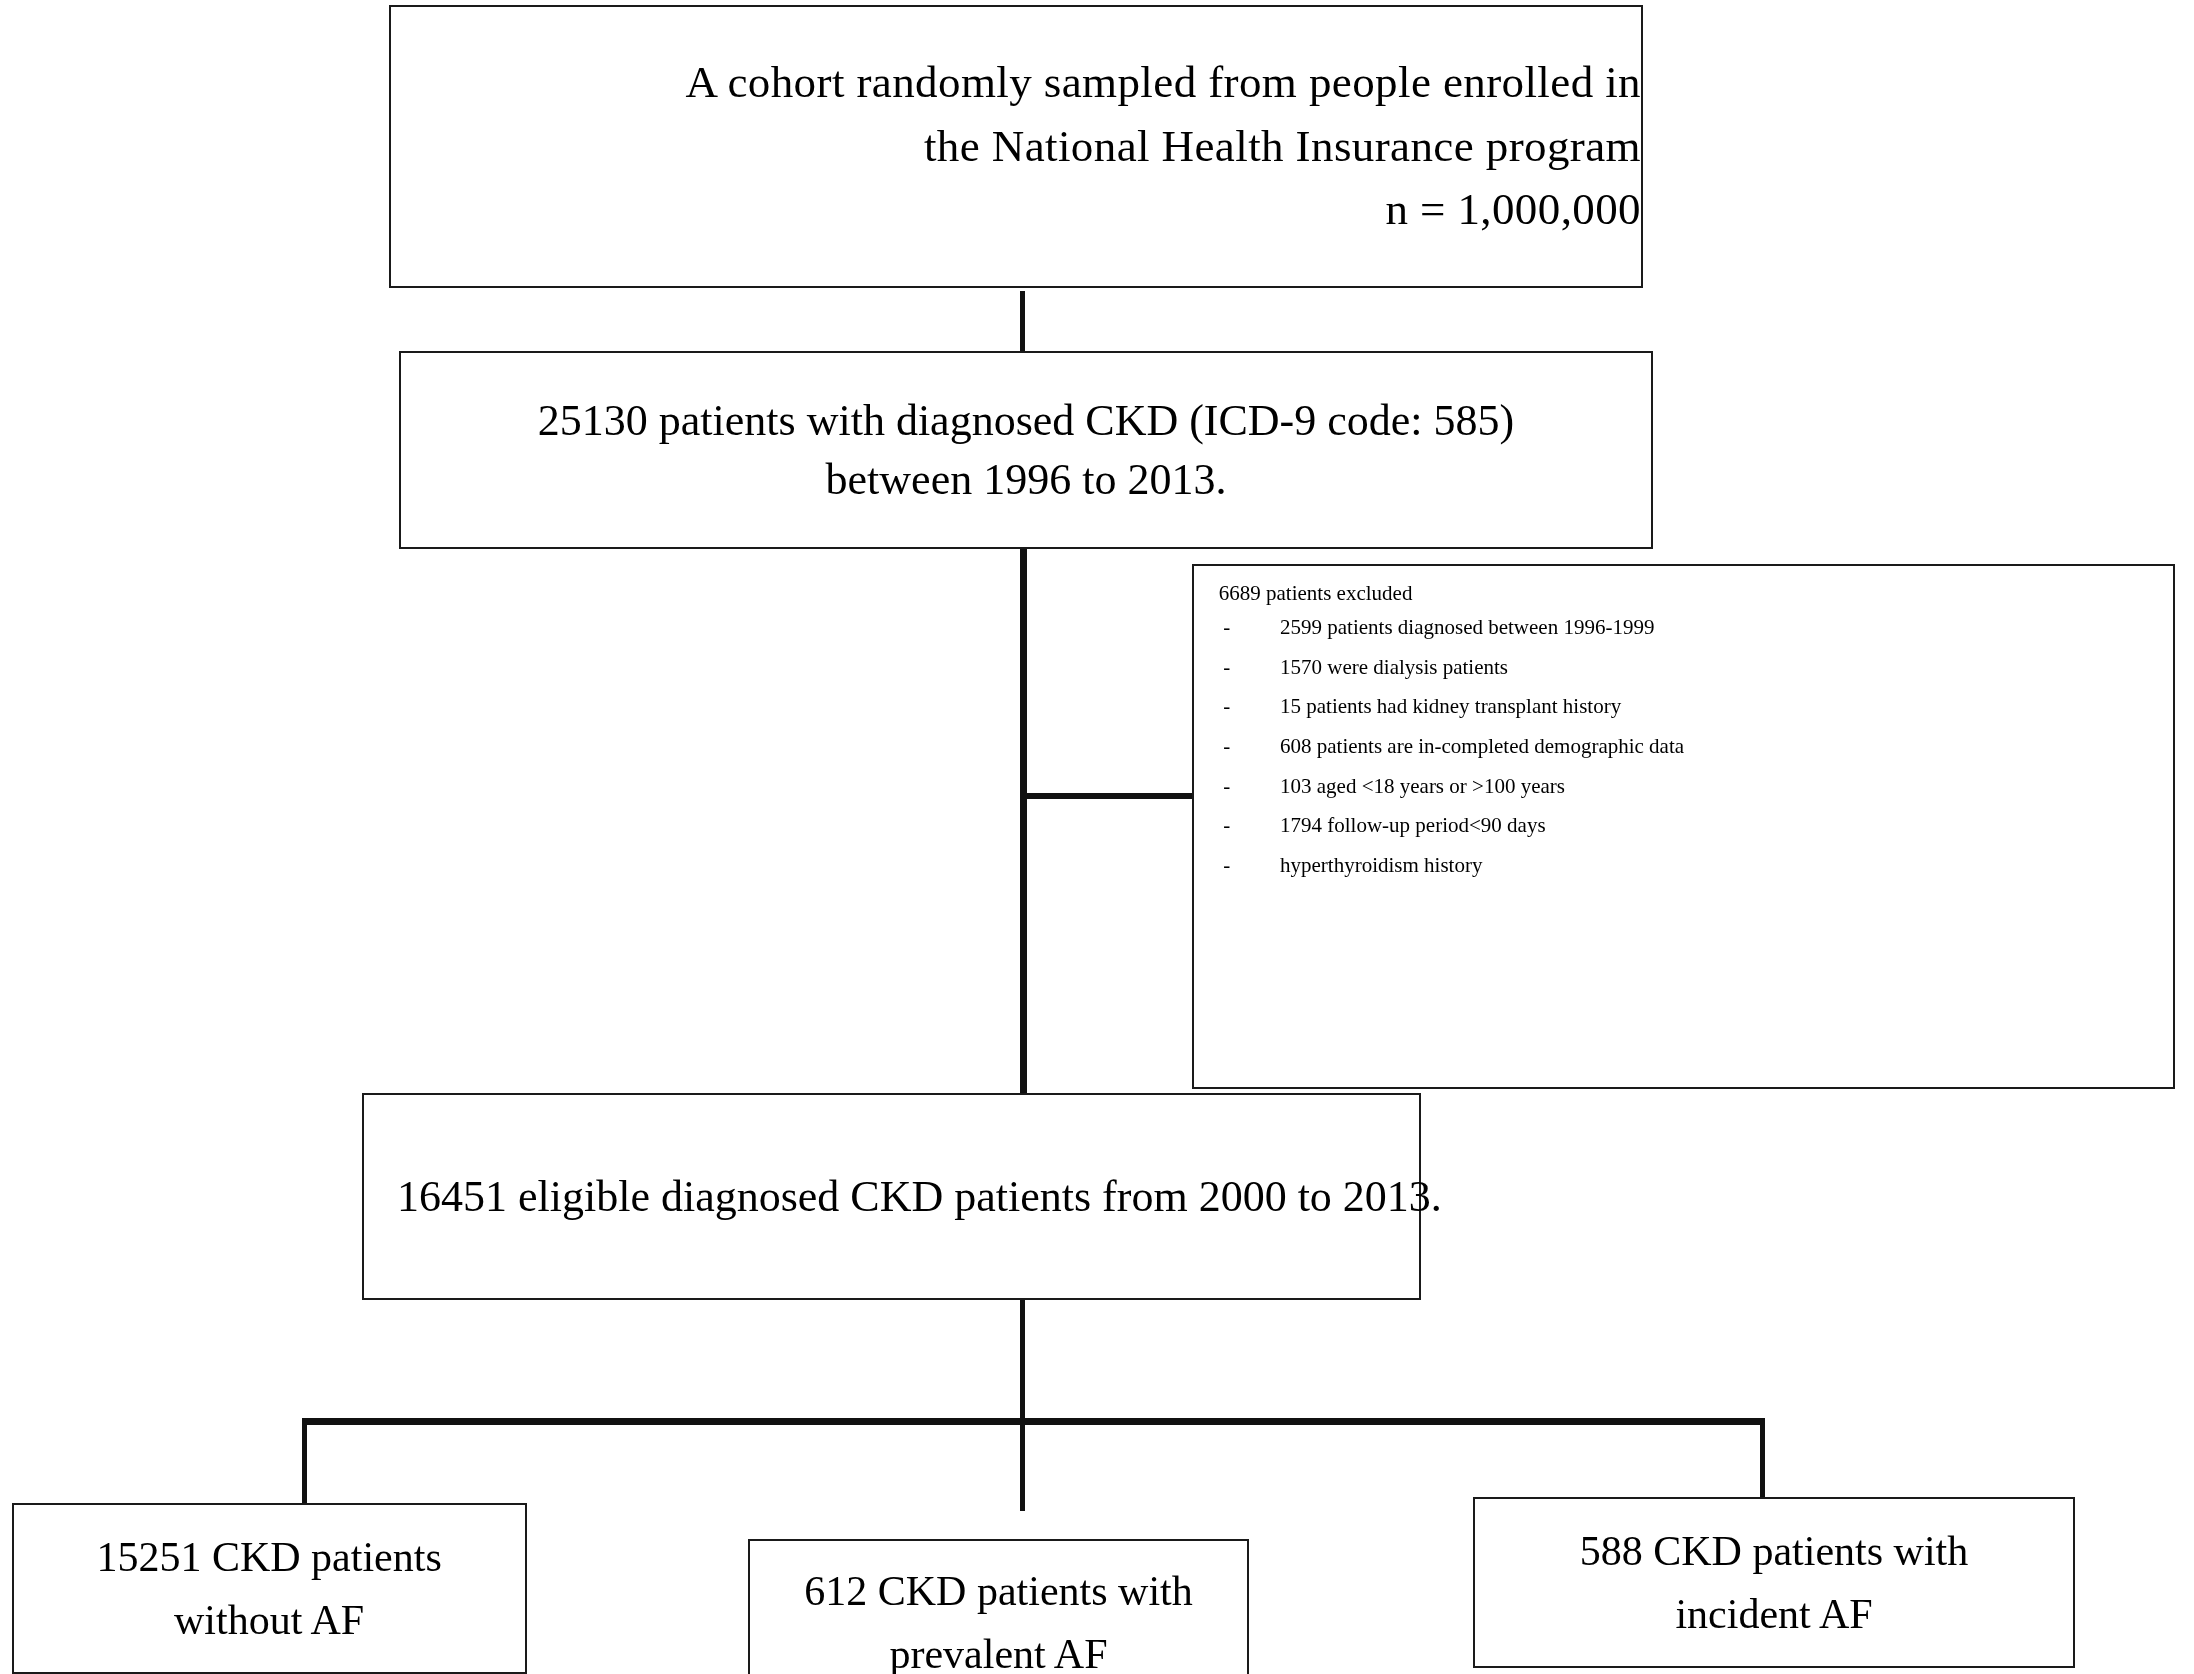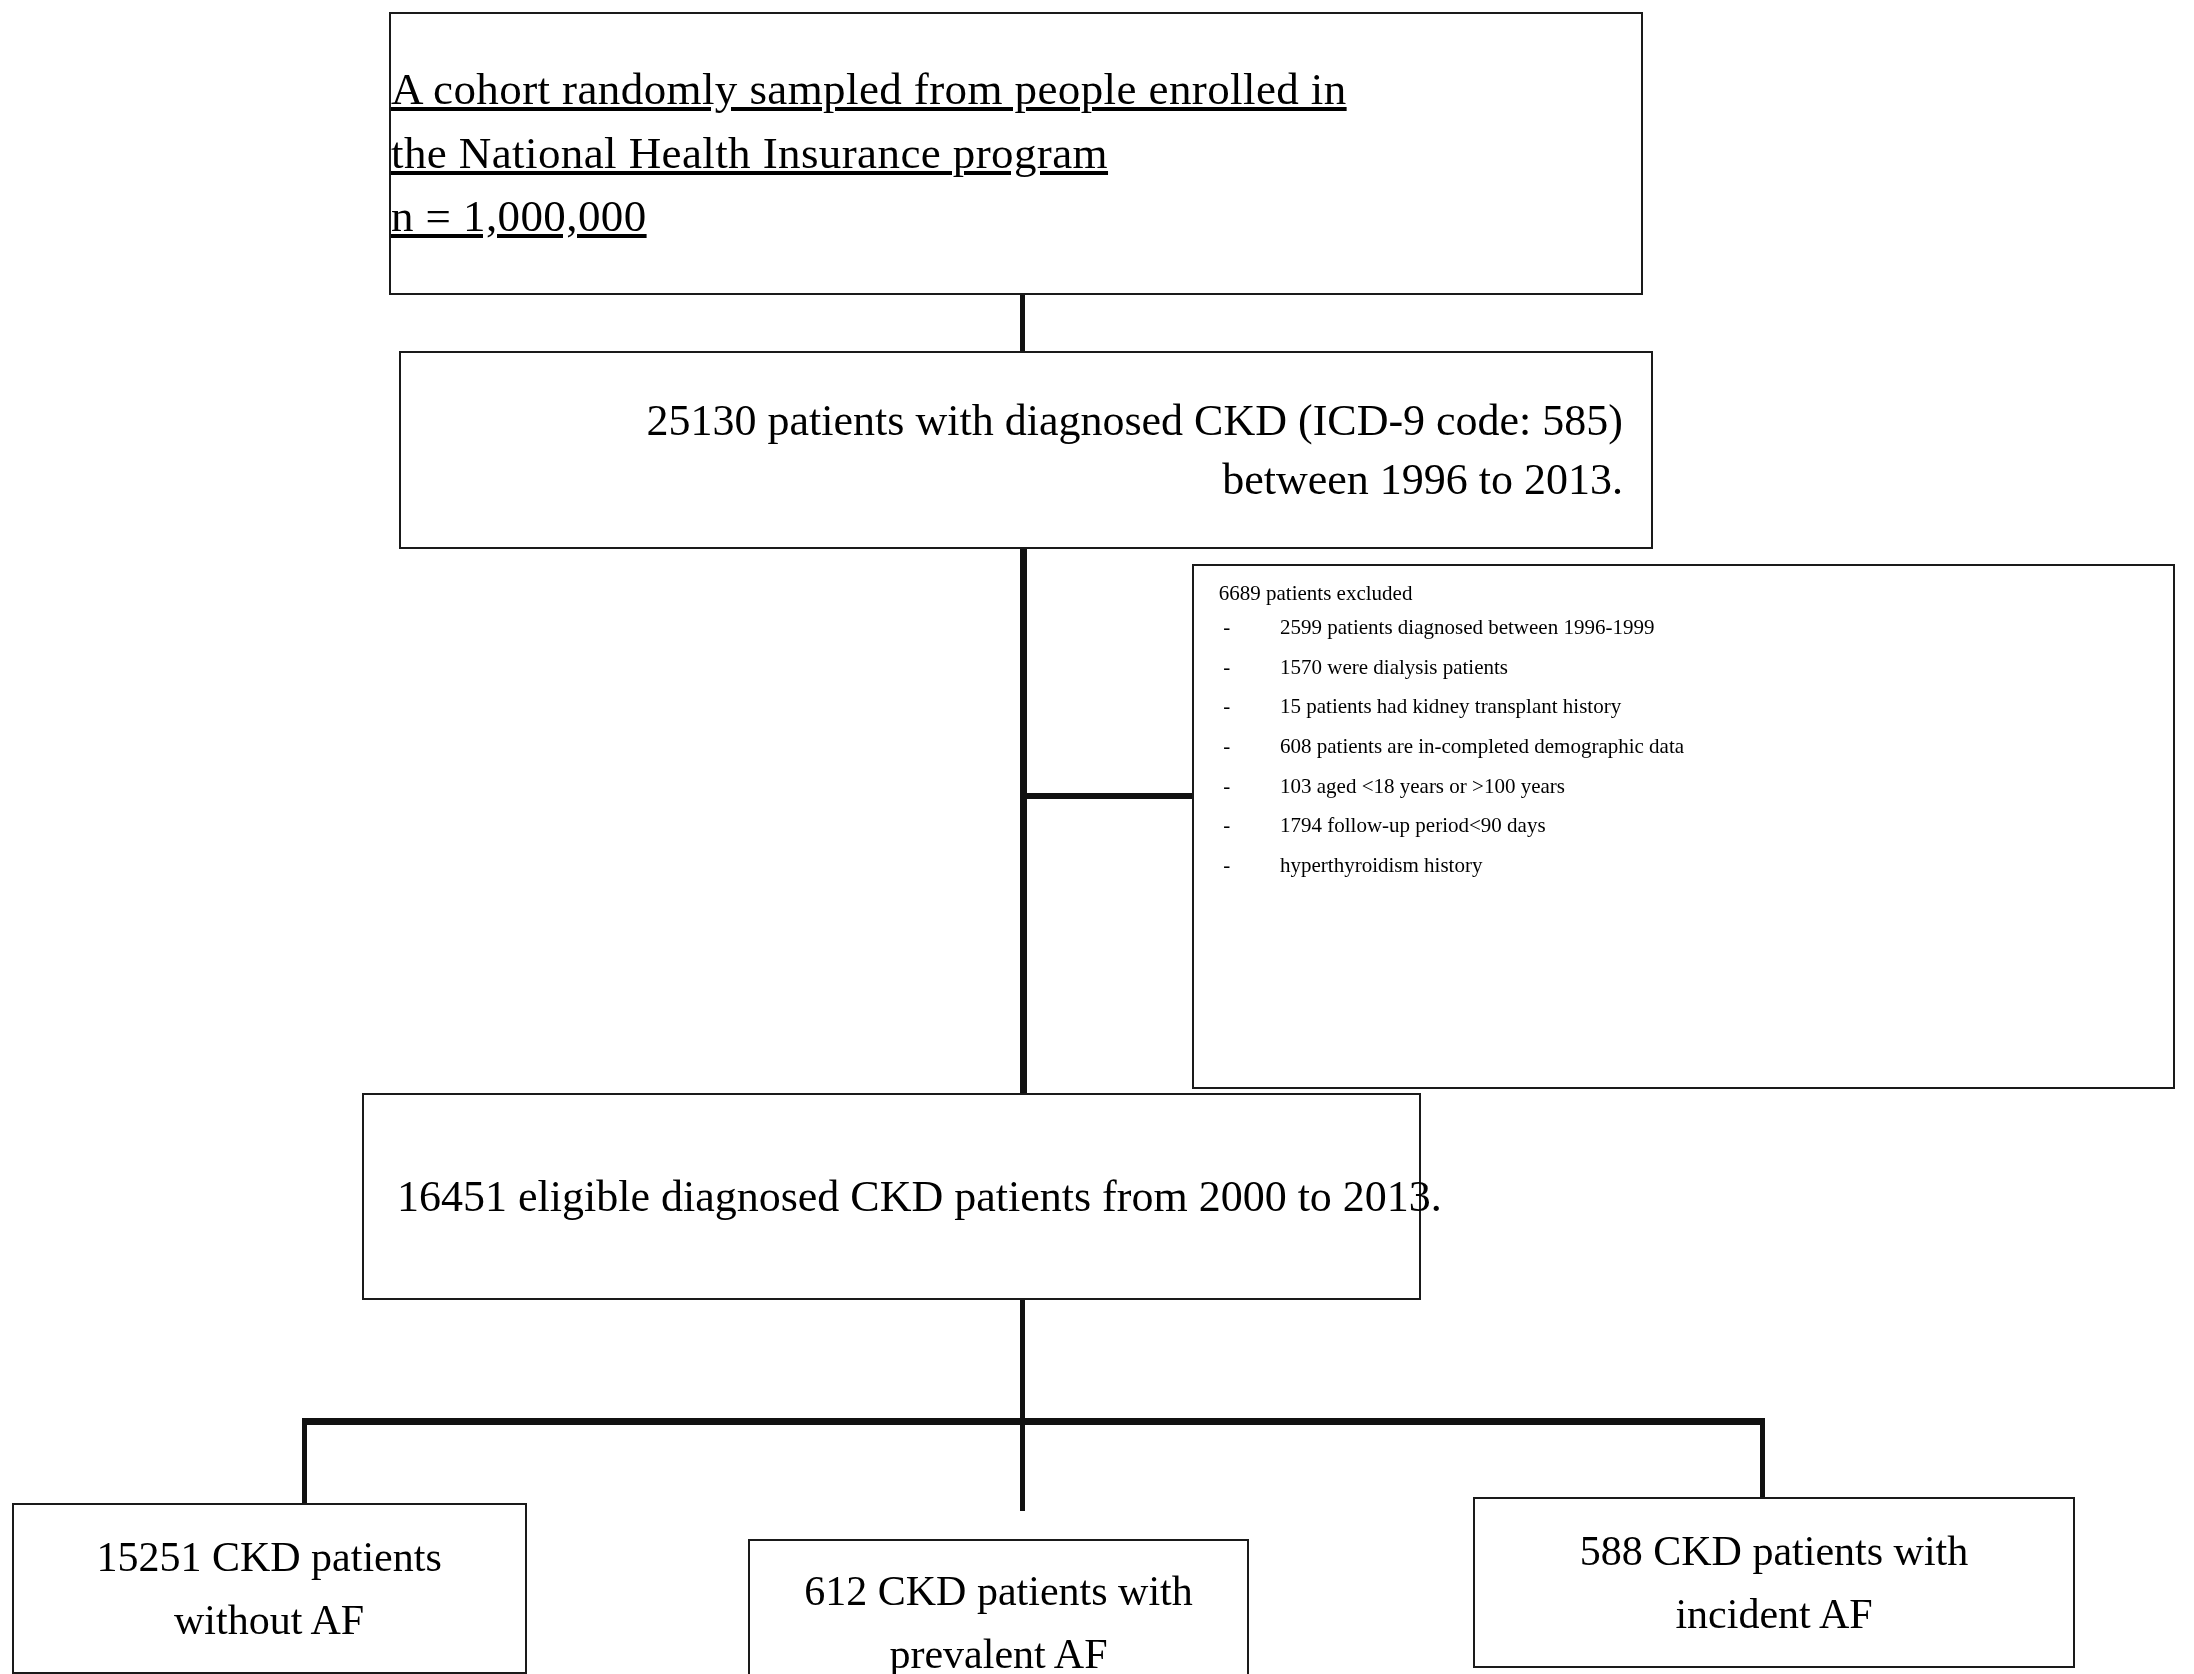--- a/index.html
+++ b/index.html
@@ -32,30 +32,29 @@
     display: block;
     width: 100%;
   }
   .line {
     display: block;
     white-space: nowrap;
   }
 
   
   #node-cohort {
-    left: 389px;  top: 12px;   width: 1254px; height: 283px;
-    text-align: left;
+    left: 389px;  top: 5px;   width: 1254px; height: 283px;
+    text-align: right;
     font-size: 45px;
     line-height: 1.42;
     letter-spacing: 0.4px;
-    text-decoration: underline;
   }
   #node-ckd-diagnosed {
     left: 399px;  top: 351px;  width: 1254px; height: 198px;
-    text-align: right;
+    text-align: center;
     font-size: 44px;
     line-height: 1.35;
     padding: 0 28px;
   }
   #node-excluded {
     left: 1192px; top: 564px;  width: 983px; height: 525px;
     display: block;
     padding: 10.2px 13px 7.3px 19px;
     font-size: 21px;
     line-height: 1.16;

